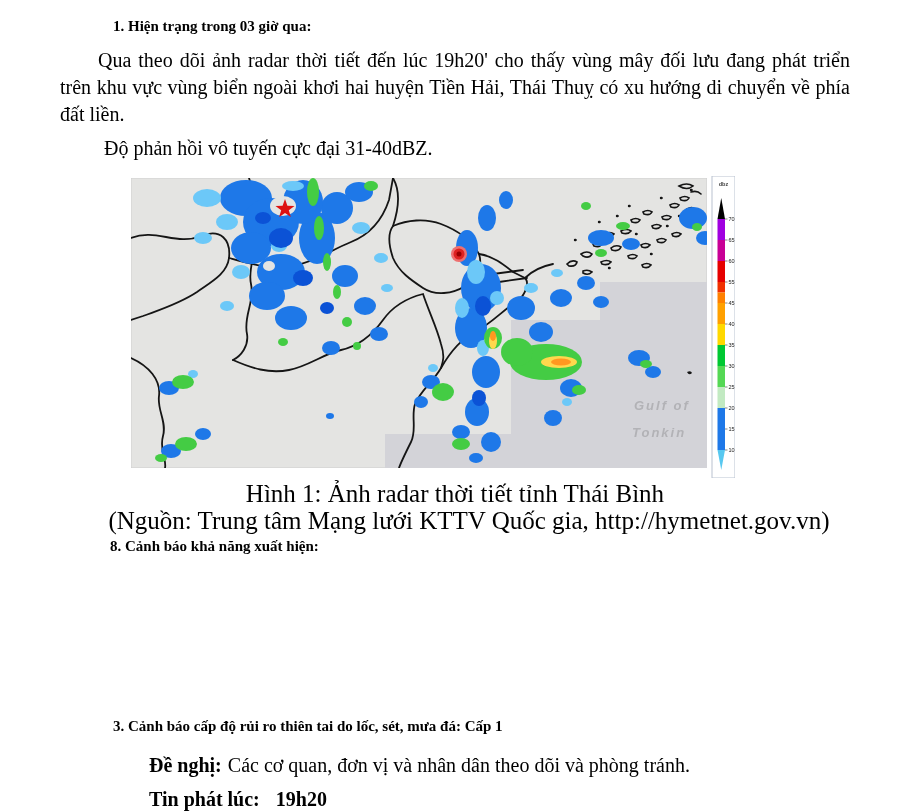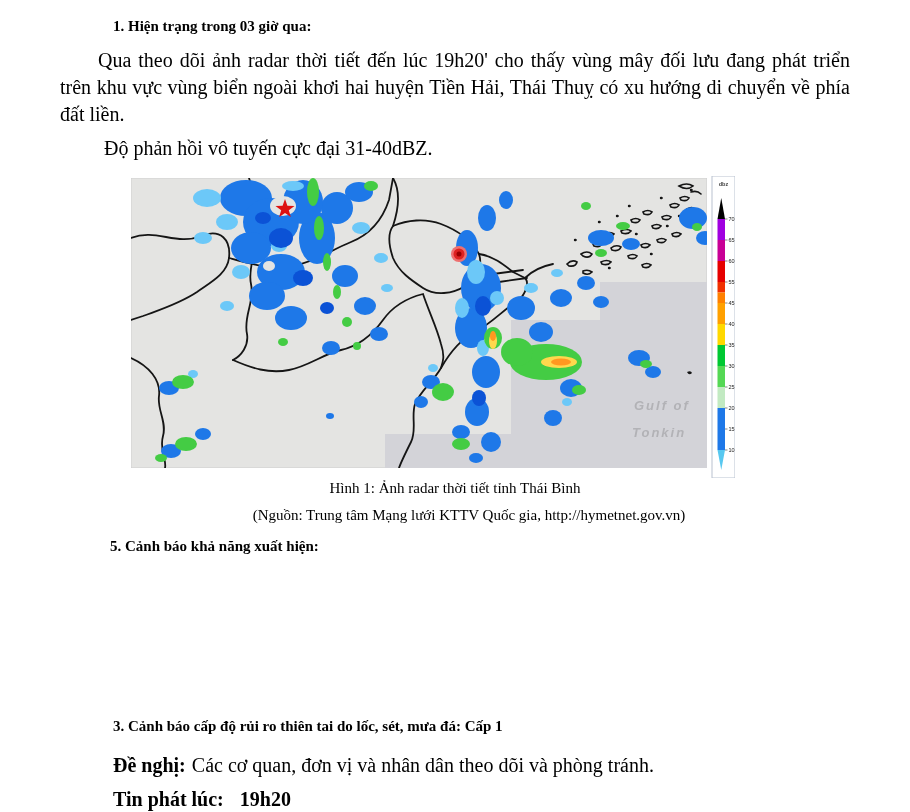--- a/index.html
+++ b/index.html
@@ -5,23 +5,23 @@
   html,body{margin:0;padding:0;}
   body{
     width:910px;height:812px;position:relative;background:#ffffff;
     font-family:"Liberation Serif", serif;color:#000;overflow:hidden;
   }
   .abs{position:absolute;}
   .h{font-weight:bold;font-size:15px;white-space:nowrap;}
   .body-text{font-size:20px;line-height:27px;text-align:justify;}
   .indent{text-indent:38px;font-family:Liberation Serif, serif;}
   .center{text-align:center;}
-  .cap{font-size:15px;}
+  .cap{font-size:25px;}
   p{margin:0;}
-  .bold{font-weight:bold;}
+  .bold{font-weight:bold;margin-left:36px;}
 </style>
 </head>
 <body>
 
 <div class="abs h" style="top:18px;left:113px">1. Hiện trạng trong 03 giờ qua:</div>
 
 <p class="abs body-text indent" style="top:47px;left:60px;width:790px">Qua theo dõi ảnh radar thời tiết đến lúc 19h20' cho thấy vùng mây đối lưu đang phát triển trên khu vực vùng biển ngoài khơi hai huyện Tiền Hải, Thái Thuỵ có xu hướng di chuyển về phía đất liền.</p>
 
 <p class="abs body-text" style="top:135px;left:104px;width:700px">Độ phản hồi vô tuyến cực đại 31-40dBZ.</p>
 
@@ -214,21 +214,21 @@
       <text x="16.5" y="255">15</text>
       <text x="16.5" y="276">10</text>
     </g>
   </g>
 </svg>
 </div>
 
 <div class="abs cap center" style="top:480px;left:60px;width:790px">Hình 1: Ảnh radar thời tiết tỉnh Thái Bình</div>
 <div class="abs cap center" style="top:507px;left:74px;width:790px">(Nguồn: Trung tâm Mạng lưới KTTV Quốc gia, http://hymetnet.gov.vn)</div>
 
-<div class="abs h" style="top:538px;left:110px">5. Cảnh báo khả năng xuất hiện:</div>
+<div class="abs h" style="top:538px;left:110px">8. Cảnh báo khả năng xuất hiện:</div>
 
 <div class="abs" style="top:577px;left:60px;width:792px">
 </div>
 
 <div class="abs h" style="top:718px;left:113px">3. Cảnh báo cấp độ rủi ro thiên tai do lốc, sét, mưa đá: Cấp 1</div>
 
 <div class="abs body-text" style="top:752px;left:113px;white-space:nowrap">
   <span class="bold">Đề nghị:</span><span style="margin-left:6px">Các cơ quan, đơn vị và nhân dân theo dõi và phòng tránh.</span>
 </div>
 

